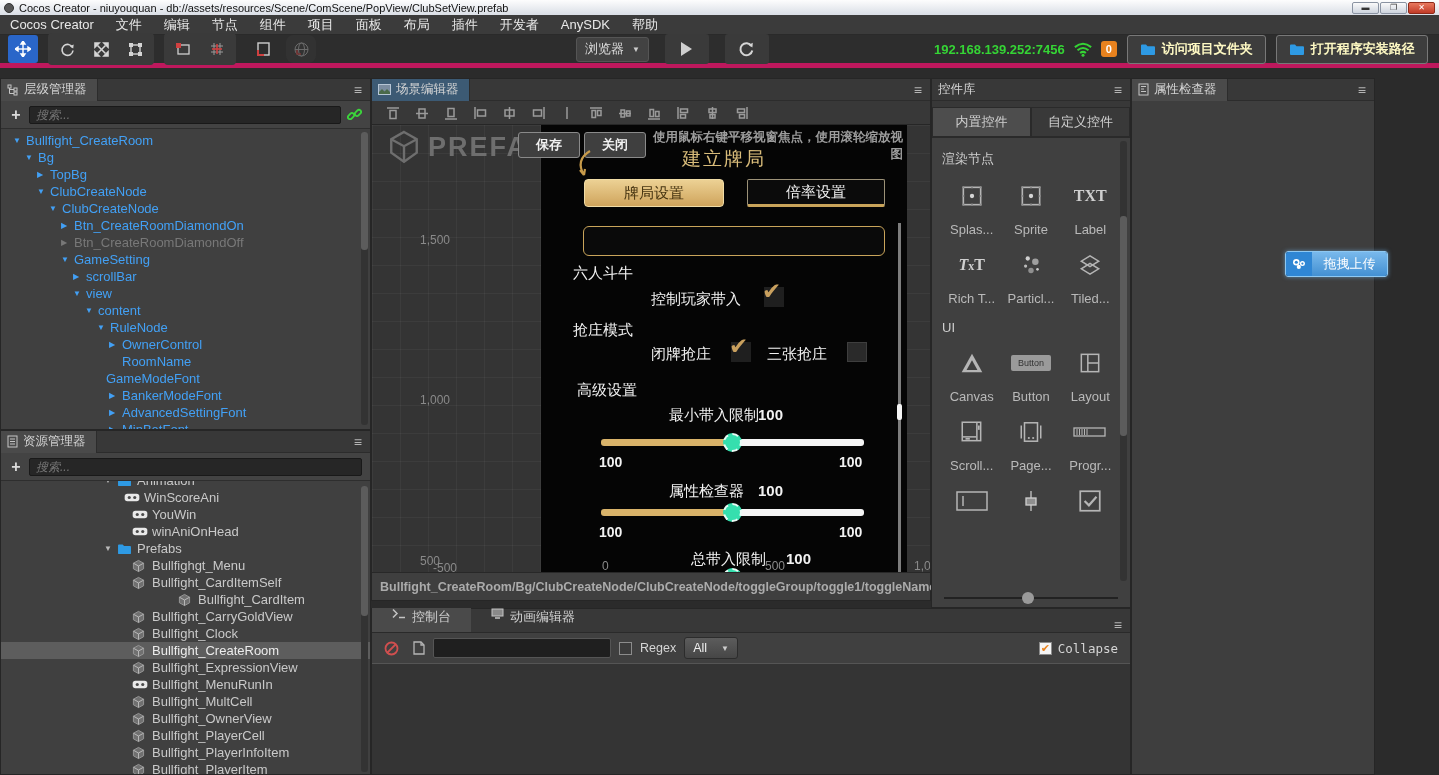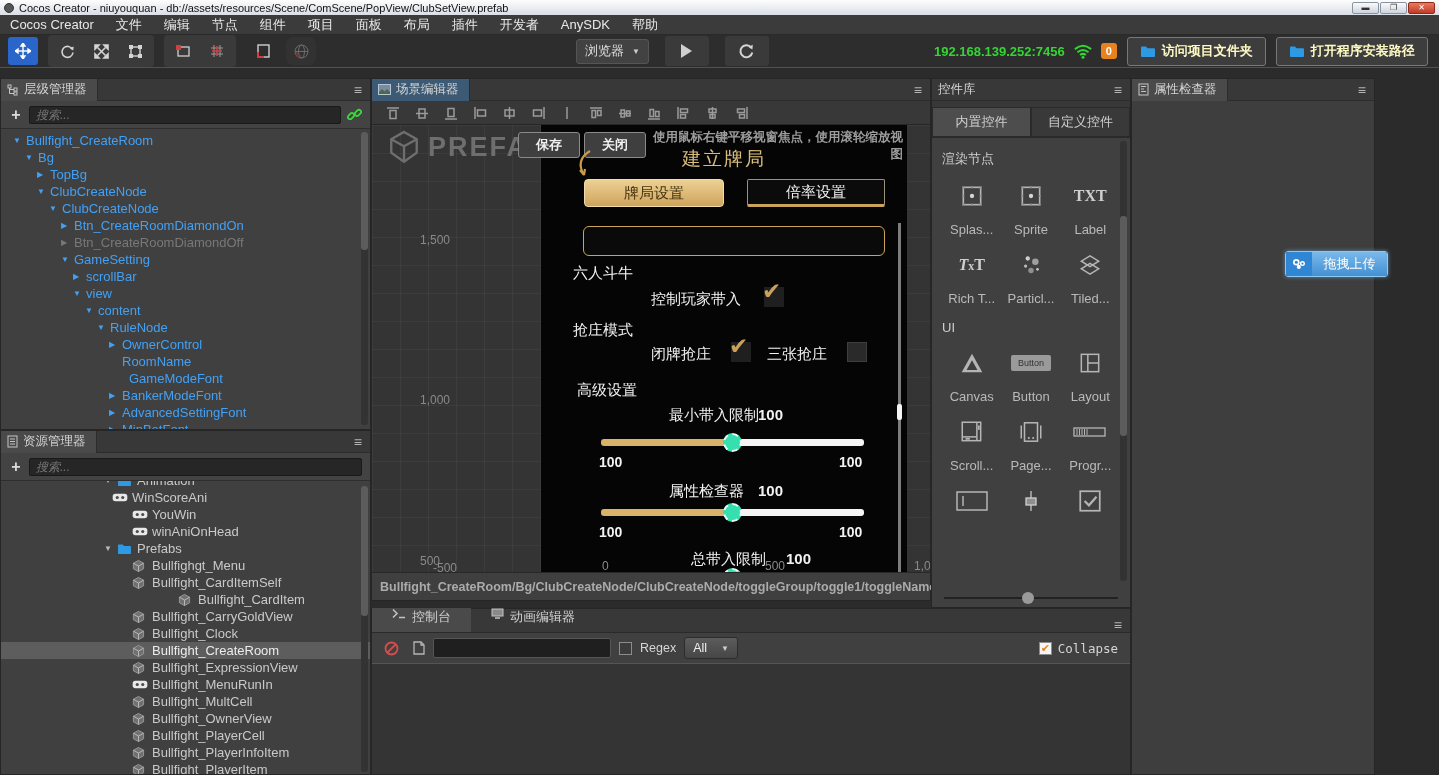--- a/index.html
+++ b/index.html
@@ -13,21 +13,21 @@
   .winbtns { margin-left:auto; display:flex; gap:1px; }
   .winbtn { width:27px; height:12px; border:1px solid #8a93a2; border-radius:2px; background:linear-gradient(#fafafa,#cdd4de); display:flex; align-items:center; justify-content:center; font-size:8px; color:#333; line-height:1; }
   .winbtn.close { background:linear-gradient(#e8795f,#c23b27); color:#fff; border-color:#8e2a1a; }
 
   
   .menubar { position:absolute; left:0; top:15px; width:100%; height:20px; background:#3b3b3b; display:flex; align-items:center; padding:0 8px; gap:2px; border-bottom:1px solid #2a2a2a; }
   .menu-item { color:#e8e8e8; font-size:13px; padding:0 10px; }
   .menu-item:first-child { padding-left:2px; }
 
   
-  .toolbar { position:absolute; left:0; top:35px; width:100%; height:33px; background:#2d2d2d; border-bottom:1px solid #be185d; display:flex; align-items:center; padding:0 8px; }
+  .toolbar { position:absolute; left:0; top:35px; width:100%; height:33px; background:#2d2d2d; border-bottom:5px solid #be185d; display:flex; align-items:center; padding:0 8px; }
   .toolbtn { width:30px; height:28px; border-radius:3px; display:flex; align-items:center; justify-content:center; }
   .toolbtn.active { background:#2a66c9; }
   .toolgroup { display:flex; gap:4px; background:#3a3a3a; border-radius:4px; padding:1px 4px; margin-left:10px; align-items:center; height:32px; }
   .toolgroup .toolbtn { background:transparent; }
   .dim { opacity:.45; }
   .browser-dd { margin-left:260px; background:#424242; border:1px solid #555; border-radius:3px; color:#ddd; font-size:13px; height:25px; display:flex; align-items:center; padding:0 8px; gap:8px; }
   .play-btn,.refresh-btn { margin-left:16px; width:44px; height:30px; background:#3a3a3a; border-radius:3px; display:flex; align-items:center; justify-content:center; }
   .play-tri { width:0; height:0; border-left:11px solid #cfcfcf; border-top:7px solid transparent; border-bottom:7px solid transparent; }
   .ip { margin-left:165px; color:#35d435; font-size:13px; font-weight:bold; }
   .badge { width:16px; height:16px; background:#e8821e; border-radius:3px; color:#fff; font-size:11px; font-weight:bold; display:flex; align-items:center; justify-content:center; margin-left:8px; }
@@ -339,21 +339,21 @@
           <span class="lbl">RuleNode</span>
         </div>
         <div class="trow" style="padding-left: 108px;">
           <span class="arrow">▶</span>
           <span class="lbl">OwnerControl</span>
         </div>
         <div class="trow" style="padding-left: 108px;">
           <span class="arrow"></span>
           <span class="lbl">RoomName</span>
         </div>
-        <div class="trow" style="padding-left: 115px;">
+        <div class="trow" style="padding-left: 92px;">
           <span class="arrow"></span>
           <span class="lbl">GameModeFont</span>
         </div>
         <div class="trow" style="padding-left: 108px;">
           <span class="arrow">▶</span>
           <span class="lbl">BankerModeFont</span>
         </div>
         <div class="trow" style="padding-left: 108px;">
           <span class="arrow">▶</span>
           <span class="lbl">AdvancedSettingFont</span>
@@ -390,21 +390,21 @@
     <div class="tree assets-tree" id="asset-tree" style="padding-top:0;">
         <div class="trow" style="margin-top: -9px; padding-left: 103px;">
           <span class="arrow" style="color: rgb(185, 185, 185);">▼</span>
           <span class="ticon">
             <svg width="15" height="12" viewBox="0 0 16 13">
               <path d="M1 2.5a1 1 0 0 1 1-1h4l1.5 1.8H14a1 1 0 0 1 1 1V11a1 1 0 0 1-1 1H2a1 1 0 0 1-1-1z" fill="#2e9ae4"></path>
             </svg>
           </span>
           <span class="lbl">Animation</span>
         </div>
-        <div class="trow" style="padding-left: 111px;">
+        <div class="trow" style="padding-left: 111px; margin-left: 12px;">
           <span class="ticon">
             <svg width="16" height="11" viewBox="0 0 16 12">
               <path d="M3 2h10a3 3 0 0 1 3 3v2a3 3 0 0 1-3 3H3a3 3 0 0 1-3-3V5a3 3 0 0 1 3-3z" fill="#e8e8e8"></path>
               <circle cx="5" cy="6" r="1.7" fill="#4a4a4a"></circle>
               <circle cx="11" cy="6" r="1.7" fill="#4a4a4a"></circle>
             </svg>
           </span>
           <span class="lbl">WinScoreAni</span>
         </div>
         <div class="trow" style="padding-left: 131px;">

